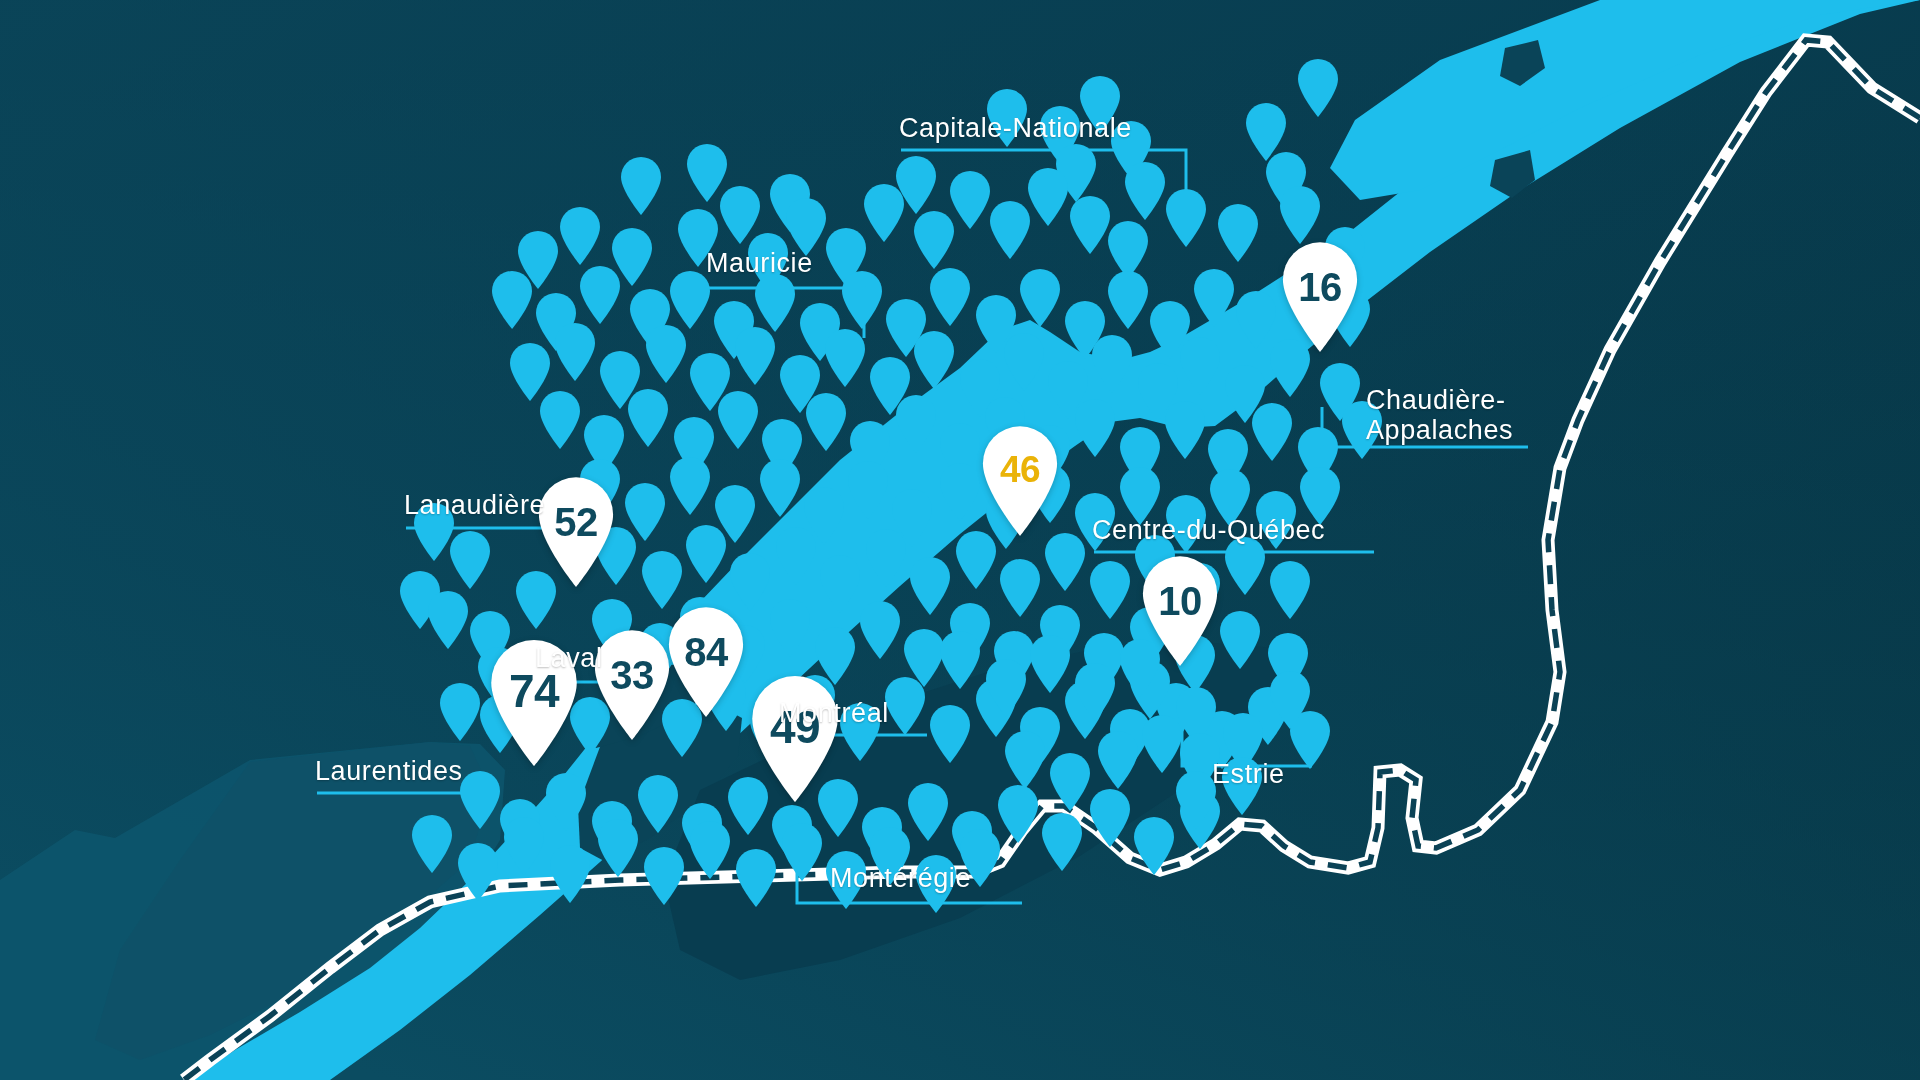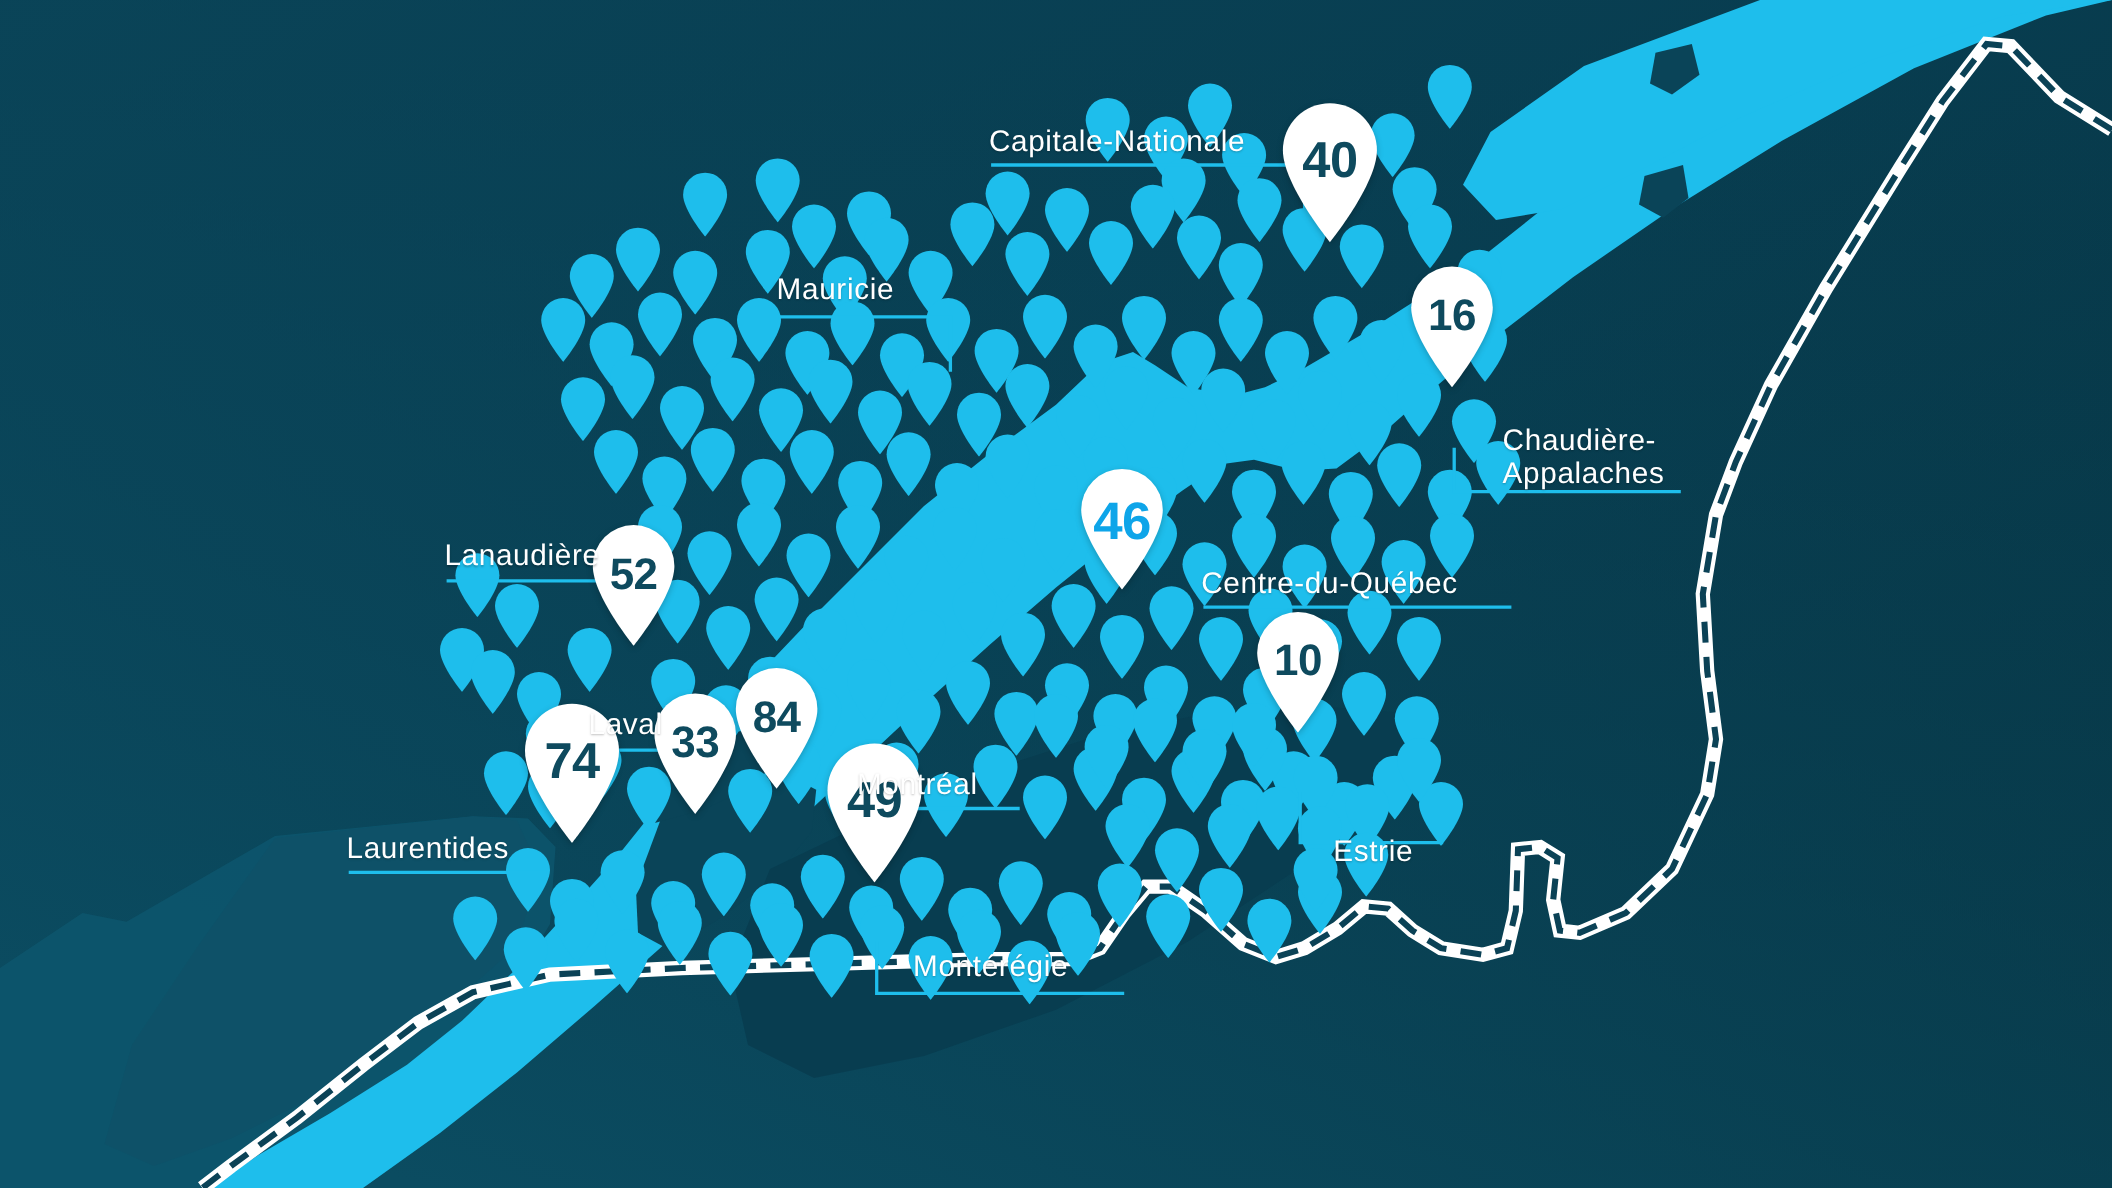--- a/index.html
+++ b/index.html
@@ -1189,42 +1189,34 @@
       <path d="M1094 552 H1374" fill="none" stroke="#1ebeec" stroke-width="3"></path>
       <path d="M406 528 H576 V572" fill="none" stroke="#1ebeec" stroke-width="3"></path>
       <path d="M537 682 H632 V722" fill="none" stroke="#1ebeec" stroke-width="3"></path>
       <path d="M781 735 H927" fill="none" stroke="#1ebeec" stroke-width="3"></path>
       <path d="M317 793 H497" fill="none" stroke="#1ebeec" stroke-width="3"></path>
       <path d="M1022 903 H797 V856" fill="none" stroke="#1ebeec" stroke-width="3"></path>
       <path d="M1312 766 H1182 V720" fill="none" stroke="#1ebeec" stroke-width="3"></path>
     </svg>
 
   <div class="layer" id="pins-layer">
-      <div class="bigpin" style="left: 1159px; top: 90px; width: 100px; height: 136px; pointer-events: auto;">
-        <div class="pinwrap">
-          <svg width="100" height="136" viewBox="0 0 100 140" xmlns="http://www.w3.org/2000/svg">
-            <path d="M50 134 C50 134 6 80 6 48 A44 44 0 0 1 94 48 C94 80 50 134 50 134 Z" fill="#ffffff"></path>
-          </svg>
-          <span class="num" style="font-size: 46px; top: 32px; color: rgb(14, 74, 94);">40</span>
-        </div>
-      </div>
       <div class="bigpin" style="left: 1277px; top: 239px; width: 86px; height: 118px; pointer-events: auto;">
         <div class="pinwrap">
           <svg width="86" height="118" viewBox="0 0 100 140" xmlns="http://www.w3.org/2000/svg">
             <path d="M50 134 C50 134 6 80 6 48 A44 44 0 0 1 94 48 C94 80 50 134 50 134 Z" fill="#ffffff"></path>
           </svg>
           <span class="num" style="font-size: 40px; top: 28px; color: rgb(14, 74, 94);">16</span>
         </div>
       </div>
       <div class="bigpin" style="left: 977px; top: 423px; width: 86px; height: 118px; pointer-events: auto;">
         <div class="pinwrap">
           <svg width="86" height="118" viewBox="0 0 100 140" xmlns="http://www.w3.org/2000/svg">
             <path d="M50 134 C50 134 6 80 6 48 A44 44 0 0 1 94 48 C94 80 50 134 50 134 Z" fill="#ffffff"></path>
           </svg>
-          <span class="num" style="font-size: 48px; top: 28px; color: #0ea5e9;">46</span>
+          <span class="num" style="font-size: 37px; top: 28px; color: #eab308;">46</span>
         </div>
       </div>
       <div class="bigpin" style="left: 533px; top: 474px; width: 86px; height: 118px; pointer-events: auto;">
         <div class="pinwrap">
           <svg width="86" height="118" viewBox="0 0 100 140" xmlns="http://www.w3.org/2000/svg">
             <path d="M50 134 C50 134 6 80 6 48 A44 44 0 0 1 94 48 C94 80 50 134 50 134 Z" fill="#ffffff"></path>
           </svg>
           <span class="num" style="font-size: 40px; top: 28px; color: rgb(14, 74, 94);">52</span>
         </div>
       </div>
@@ -1237,21 +1229,21 @@
         </div>
       </div>
       <div class="bigpin" style="left: 663px; top: 604px; width: 86px; height: 118px; pointer-events: auto;">
         <div class="pinwrap">
           <svg width="86" height="118" viewBox="0 0 100 140" xmlns="http://www.w3.org/2000/svg">
             <path d="M50 134 C50 134 6 80 6 48 A44 44 0 0 1 94 48 C94 80 50 134 50 134 Z" fill="#ffffff"></path>
           </svg>
           <span class="num" style="font-size: 40px; top: 28px; color: rgb(14, 74, 94);">84</span>
         </div>
       </div>
-      <div class="bigpin" style="left: 470px; top: 636px; width: 100px; height: 136px; pointer-events: auto;">
+      <div class="bigpin" style="left: 484px; top: 636px; width: 100px; height: 136px; pointer-events: auto;">
         <div class="pinwrap">
           <svg width="100" height="136" viewBox="0 0 100 140" xmlns="http://www.w3.org/2000/svg">
             <path d="M50 134 C50 134 6 80 6 48 A44 44 0 0 1 94 48 C94 80 50 134 50 134 Z" fill="#ffffff"></path>
           </svg>
           <span class="num" style="font-size: 46px; top: 32px; color: rgb(14, 74, 94);">74</span>
         </div>
       </div>
       <div class="bigpin" style="left: 745px; top: 672px; width: 100px; height: 136px; pointer-events: auto;">
         <div class="pinwrap">
           <svg width="100" height="136" viewBox="0 0 100 140" xmlns="http://www.w3.org/2000/svg">

